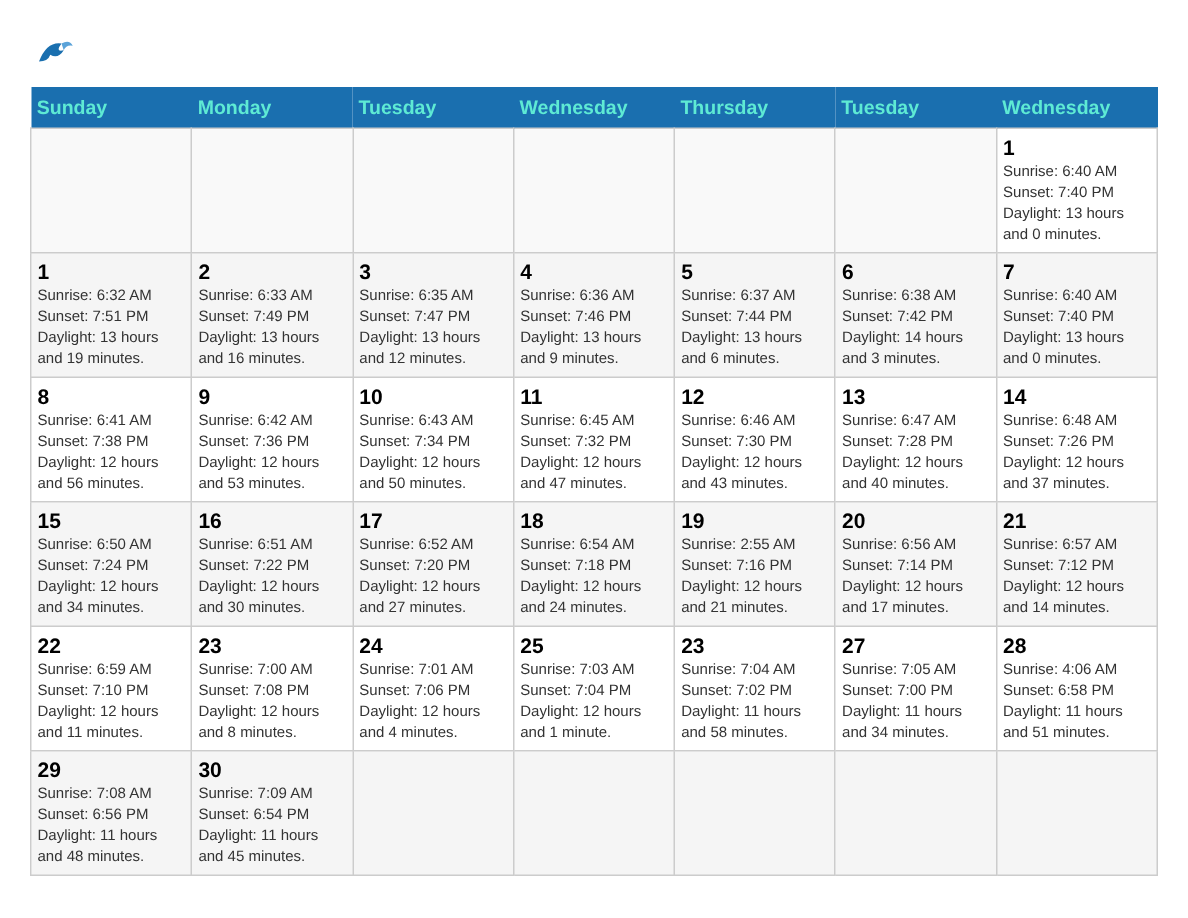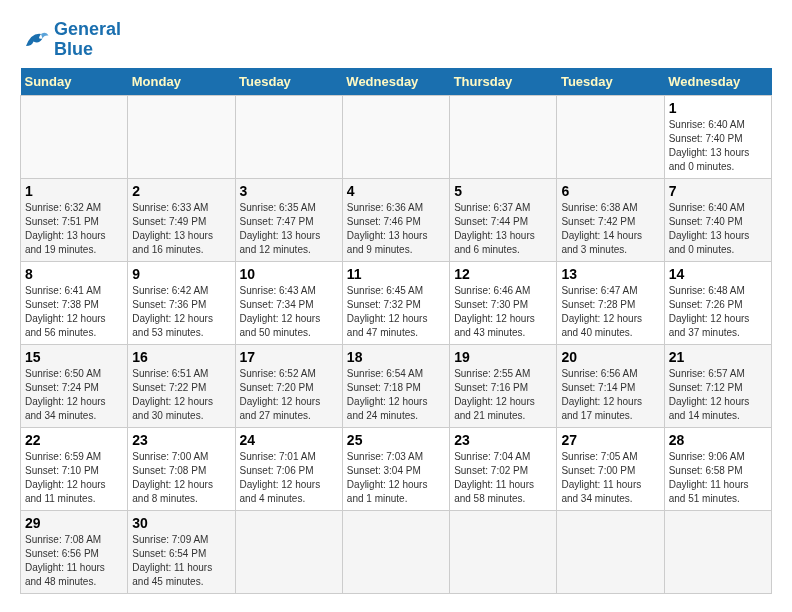--- a/index.html
+++ b/index.html
@@ -46,21 +46,21 @@
       font-size: 16px;
       color: #555;
     }
     table {
       width: 100%;
       border-collapse: collapse;
       font-size: 11px;
     }
     thead th {
       background: #1a6faf;
-      color: #fef9c3;
+      color: #5eead4;
       padding: 6px 4px;
       text-align: left;
       font-size: 13px;
       font-weight: bold;
     }
     td {
       border: 1px solid #ccc;
       padding: 4px;
       vertical-align: top;
       width: calc(100% / 7);
@@ -87,24 +87,20 @@
   </style>
 </head>
 <body>
 
 <div class="header">
   <div class="logo">
     <svg class="logo-bird" viewBox="0 0 40 40">
       <path d="M8 28 Q15 10 28 12 Q22 20 30 18 Q25 26 18 22 Q16 28 8 28Z" fill="#1a6faf"></path>
       <path d="M28 12 Q35 8 38 14 Q32 13 30 18 Q29 15 28 12Z" fill="#5ba3d9"></path>
     </svg>
-    <div>
-      <div class="logo-text"><span>General</span></div>
-      <div class="logo-text" style="color:#1a6faf;"><span>Blue</span></div>
-    </div>
   </div>
   <div class="title-section">
     <div class="month-title"></div>
     <div class="location-title"></div>
   </div>
 </div>
 
 <table>
   <thead>
     <tr>
@@ -330,21 +326,21 @@
         <div class="day-info">
           <span>Sunrise: 7:01 AM</span><br>
           <span>Sunset: 7:06 PM</span><br>
           <span>Daylight: 12 hours and 4 minutes.</span>
         </div>
       </td>
         <td>
         <span class="day-num">25</span>
         <div class="day-info">
           <span>Sunrise: 7:03 AM</span><br>
-          <span>Sunset: 3:04 PM</span><br>
+          <span>Sunset: 7:04 PM</span><br>
           <span>Daylight: 12 hours and 1 minute.</span>
         </div>
       </td>
         <td>
         <span class="day-num">23</span>
         <div class="day-info">
           <span>Sunrise: 7:04 AM</span><br>
           <span>Sunset: 7:02 PM</span><br>
           <span>Daylight: 11 hours and 58 minutes.</span>
         </div>
@@ -353,21 +349,21 @@
         <span class="day-num">27</span>
         <div class="day-info">
           <span>Sunrise: 7:05 AM</span><br>
           <span>Sunset: 7:00 PM</span><br>
           <span>Daylight: 11 hours and 34 minutes.</span>
         </div>
       </td>
         <td>
         <span class="day-num">28</span>
         <div class="day-info">
-          <span>Sunrise: 9:06 AM</span><br>
+          <span>Sunrise: 4:06 AM</span><br>
           <span>Sunset: 6:58 PM</span><br>
           <span>Daylight: 11 hours and 51 minutes.</span>
         </div>
       </td>
       </tr>
       <tr>
         <td>
         <span class="day-num">29</span>
         <div class="day-info">
           <span>Sunrise: 7:08 AM</span><br>

